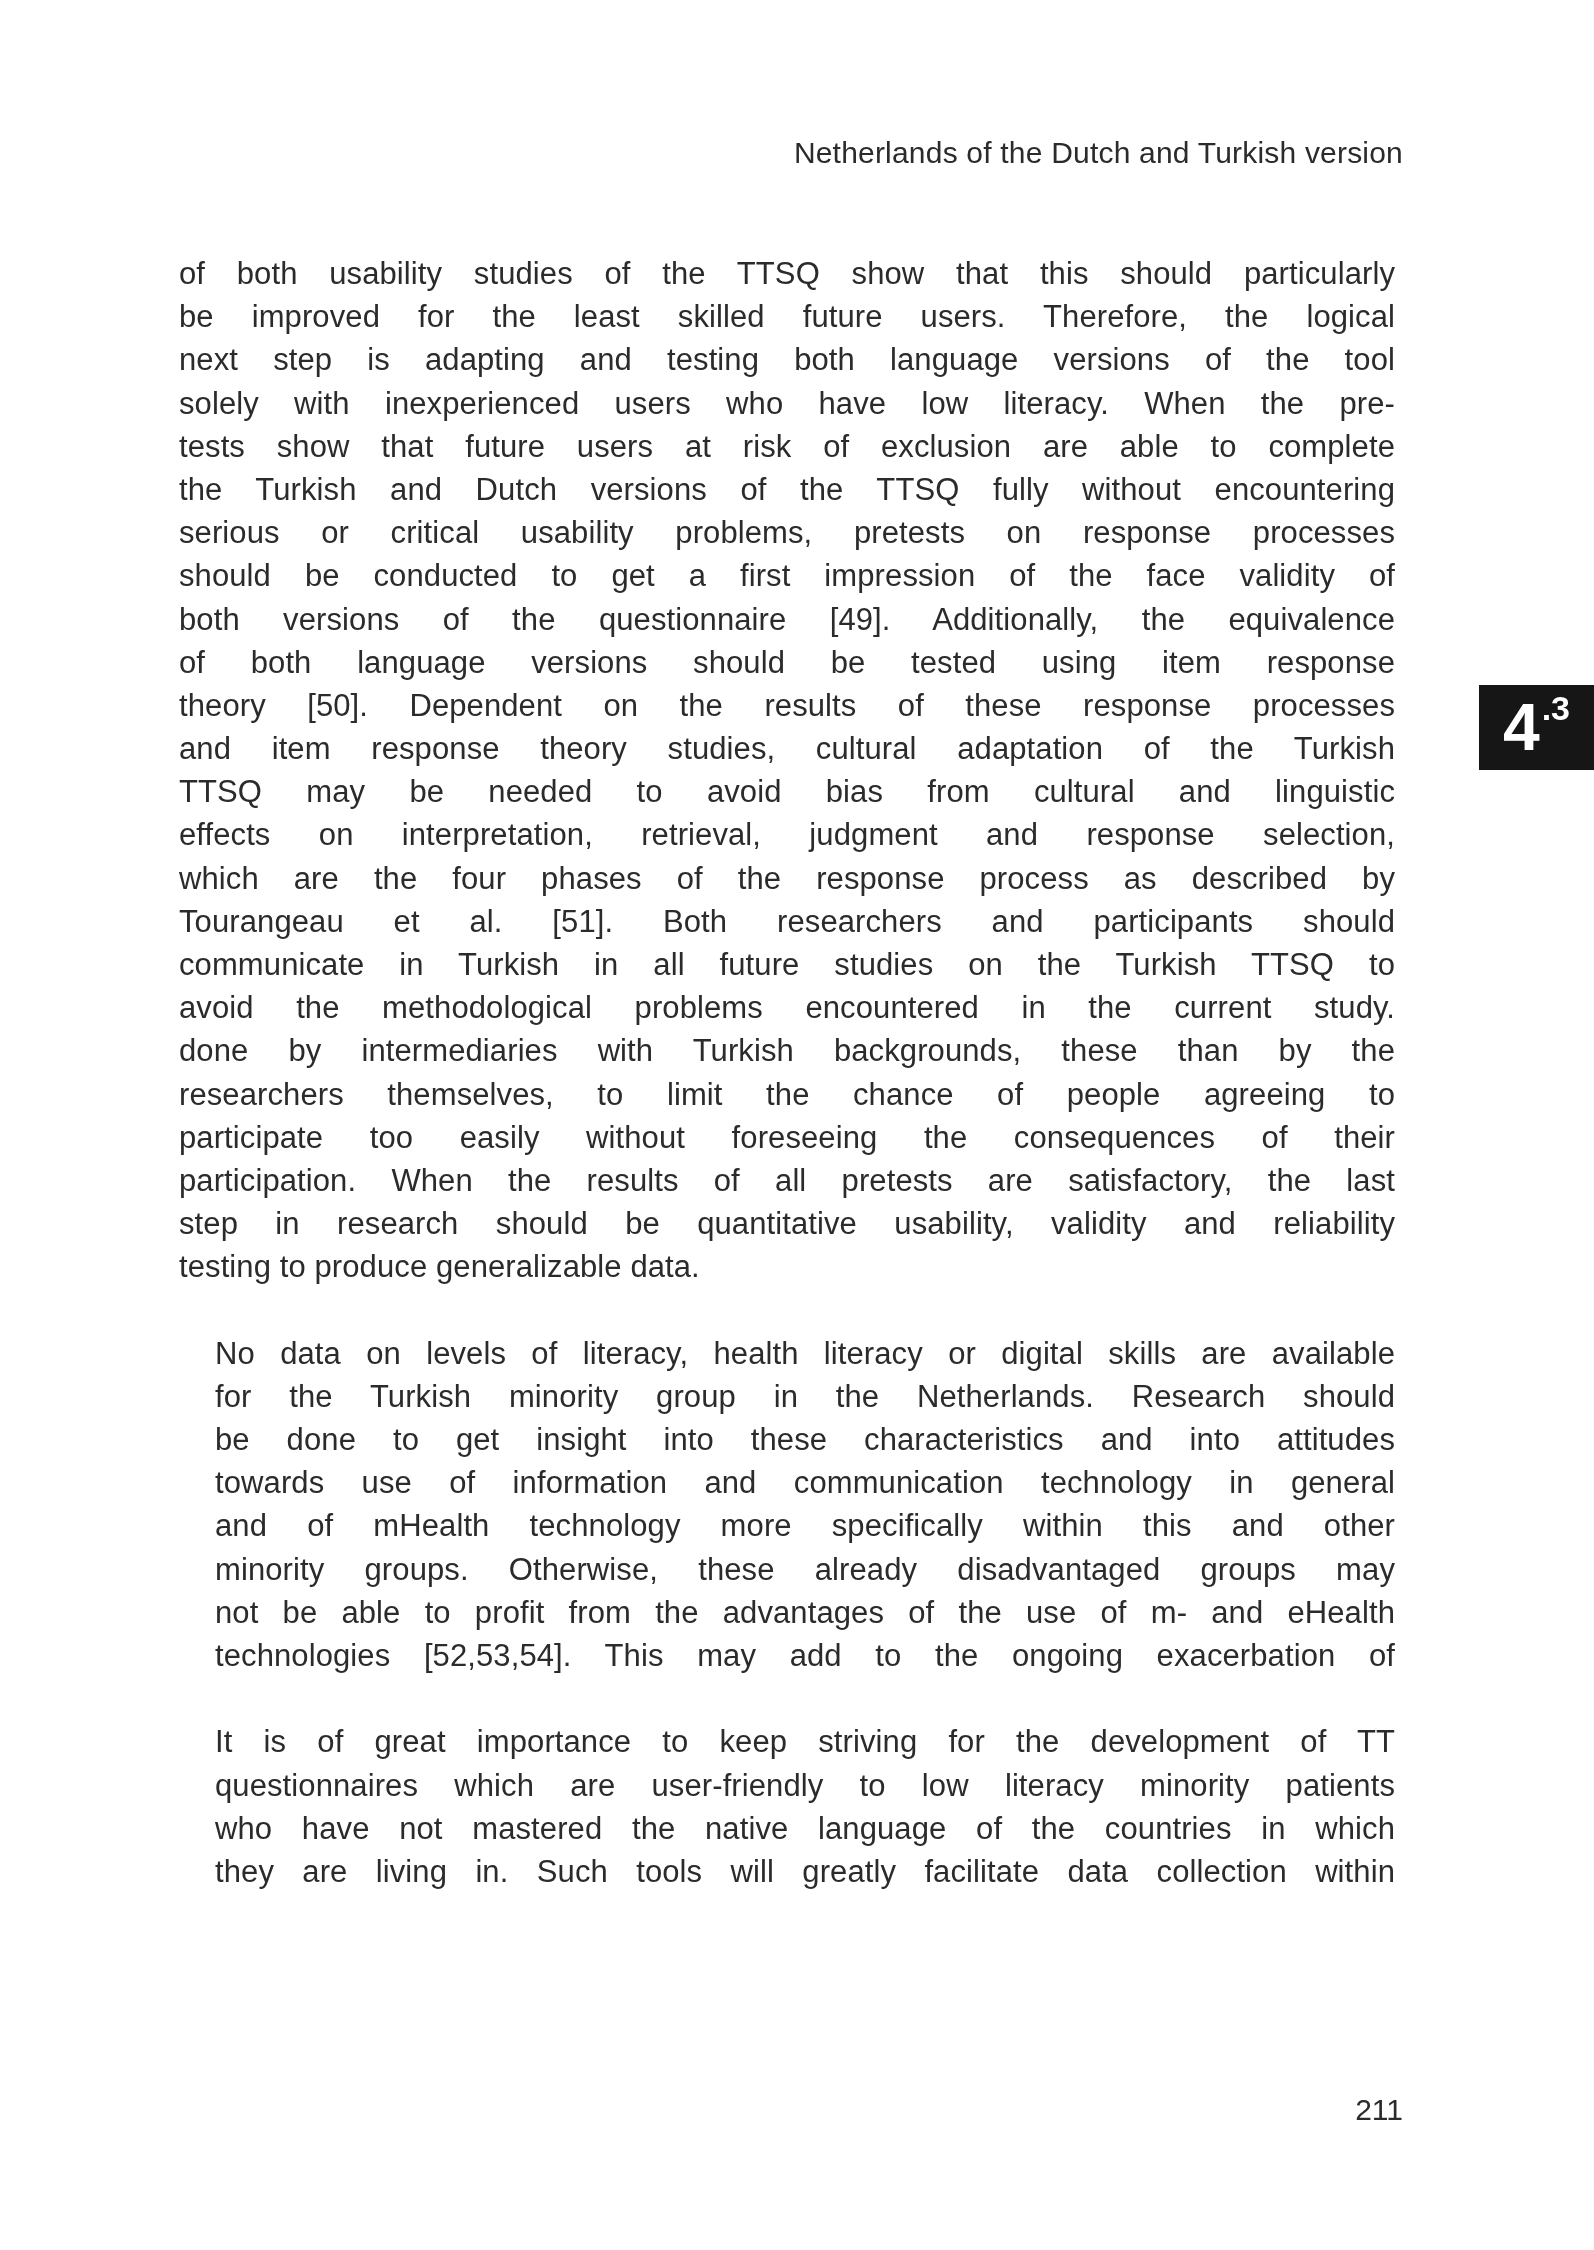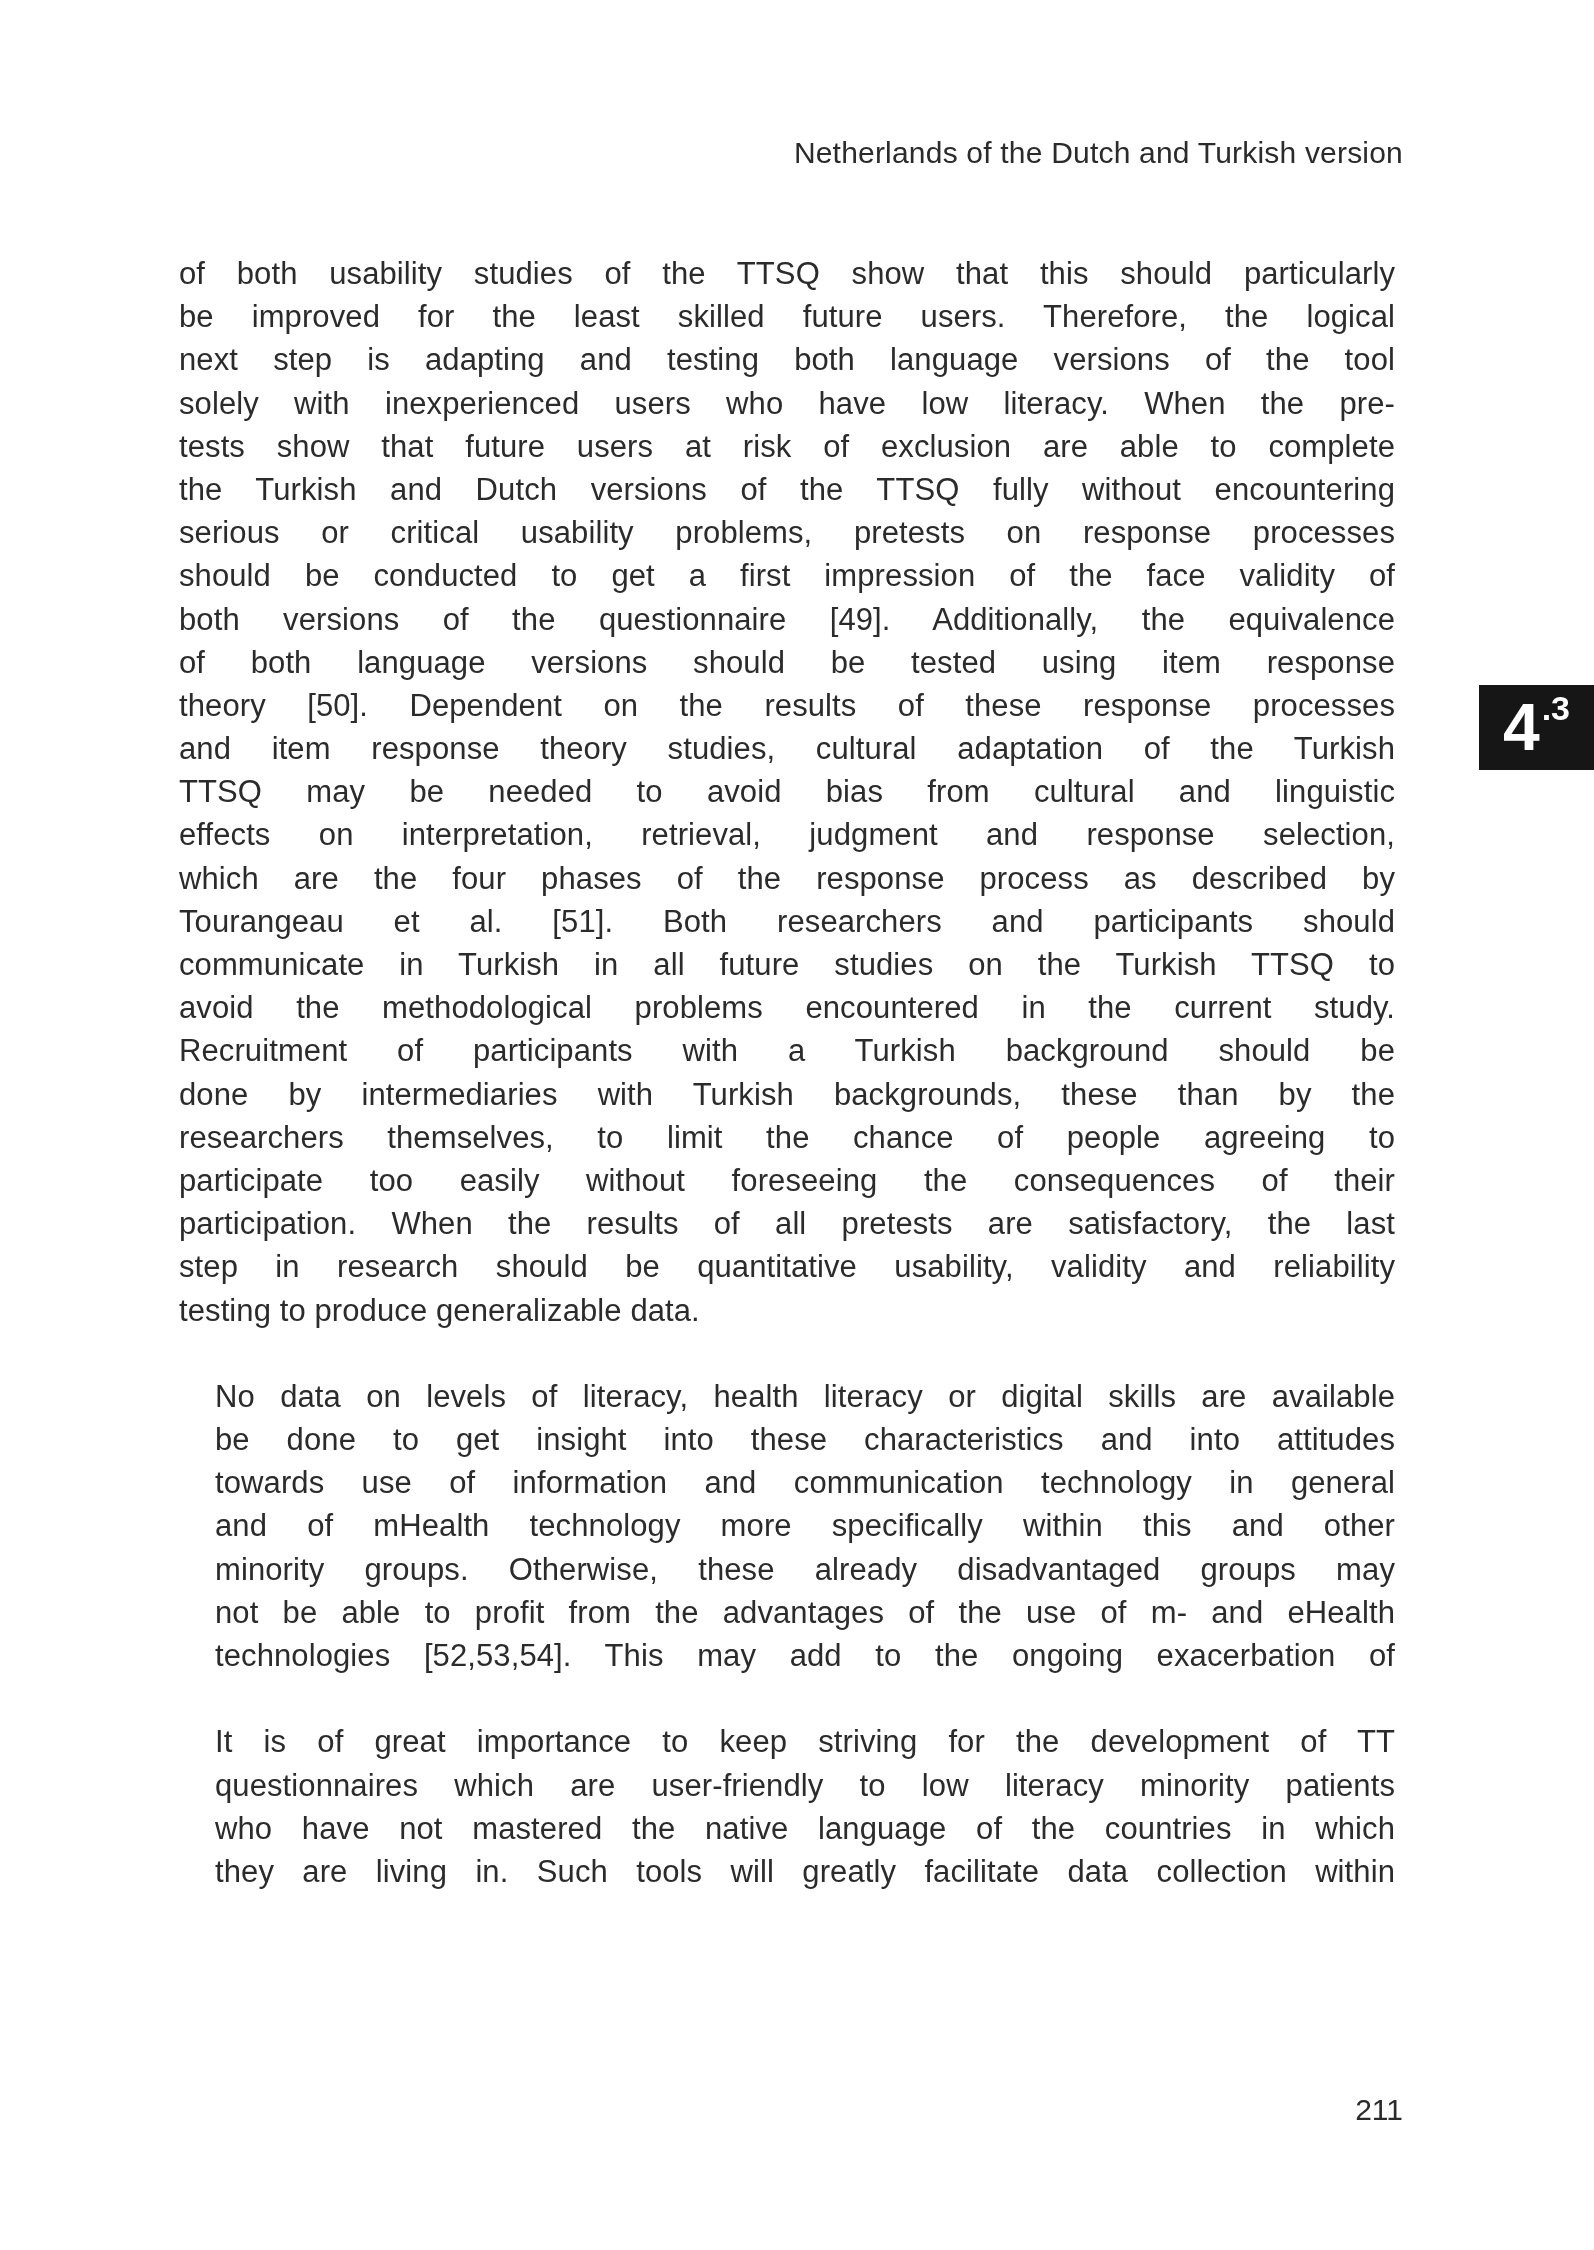--- a/index.html
+++ b/index.html
@@ -110,30 +110,30 @@
         <div class="line">both versions of the questionnaire [49]. Additionally, the equivalence</div>
         <div class="line">of both language versions should be tested using item response</div>
         <div class="line">theory [50]. Dependent on the results of these response processes</div>
         <div class="line">and item response theory studies, cultural adaptation of the Turkish</div>
         <div class="line">TTSQ may be needed to avoid bias from cultural and linguistic</div>
         <div class="line">effects on interpretation, retrieval, judgment and response selection,</div>
         <div class="line">which are the four phases of the response process as described by</div>
         <div class="line">Tourangeau et al. [51]. Both researchers and participants should</div>
         <div class="line">communicate in Turkish in all future studies on the Turkish TTSQ to</div>
         <div class="line">avoid the methodological problems encountered in the current study.</div>
-        <div class="line">Recruitment of participants with a Turkish background should be</div>
         <div class="line">done by intermediaries with Turkish backgrounds, these than by the</div>
         <div class="line">researchers themselves, to limit the chance of people agreeing to</div>
         <div class="line">participate too easily without foreseeing the consequences of their</div>
         <div class="line">participation. When the results of all pretests are satisfactory, the last</div>
         <div class="line">step in research should be quantitative usability, validity and reliability</div>
         <div class="line last-left">testing to produce generalizable data.</div>
       </div>
       <div class="paragraph">
         <div class="line">No data on levels of literacy, health literacy or digital skills are available</div>
+        <div class="line">for the Turkish minority group in the Netherlands. Research should</div>
         <div class="line">be done to get insight into these characteristics and into attitudes</div>
         <div class="line">towards use of information and communication technology in general</div>
         <div class="line">and of mHealth technology more specifically within this and other</div>
         <div class="line">minority groups. Otherwise, these already disadvantaged groups may</div>
         <div class="line">not be able to profit from the advantages of the use of m- and eHealth</div>
         <div class="line">technologies [52,53,54]. This may add to the ongoing exacerbation of</div>
       </div>
       <div class="paragraph">
         <div class="line">It is of great importance to keep striving for the development of TT</div>
         <div class="line">questionnaires which are user-friendly to low literacy minority patients</div>

